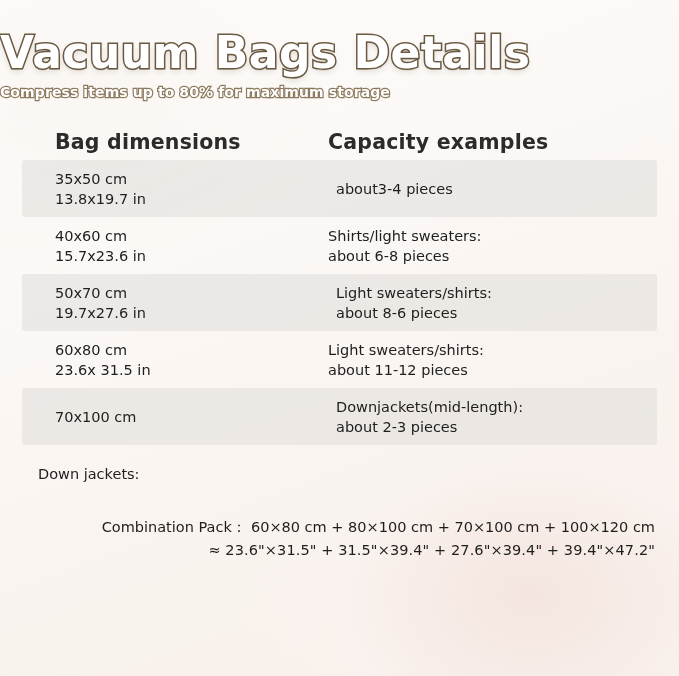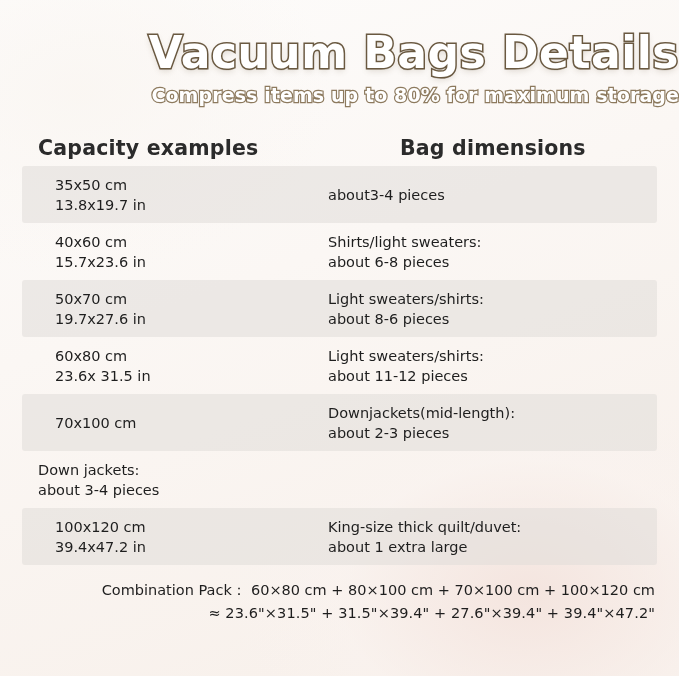--- a/index.html
+++ b/index.html
@@ -21,39 +21,39 @@
       radial-gradient(ellipse 420px 300px at 78% 88%, rgba(244,228,222,0.95) 0%, rgba(250,243,240,0.45) 45%, rgba(255,255,255,0) 72%),
       radial-gradient(ellipse 360px 260px at 12% 14%, rgba(250,246,242,0.9) 0%, rgba(255,255,255,0) 70%),
       linear-gradient(160deg, #fdfcfb 0%, #fbf7f4 40%, #f7efe9 100%);
     box-sizing: border-box;
     overflow: hidden;
   }
 
   
   .header {
     padding-top: 30px;
-    text-align: right;
+    text-align: left;
   }
   .title {
     font-family: "DejaVu Sans", sans-serif;
     font-size: 44px;
     font-weight: 700;
     letter-spacing: 0.5px;
     color: #ffffff;
     -webkit-text-stroke: 3px #6b5a42;
     paint-order: stroke fill;
     text-shadow:
       0 2px 0 rgba(107,90,66,0.18),
       0 3px 6px rgba(107,90,66,0.20);
     margin: 0;
     line-height: 1.05;
   }
   .subtitle {
     margin: 8px 0 0 0;
-    font-size: 19px;
+    font-size: 14px;
     font-weight: 700;
     color: #ffffff;
     -webkit-text-stroke: 2.4px #8d7a5e;
     paint-order: stroke fill;
     letter-spacing: 0.1px;
   }
 
   
   .table-wrap {
     margin: 30px 22px 0 22px;
@@ -87,20 +87,21 @@
   .row {
     display: flex;
     align-items: center;
     min-height: 57px;
     padding: 6px 0;
     box-sizing: border-box;
   }
   .row.shaded {
     background: rgba(224,221,217,0.55);
     border-radius: 3px;
+    gap: 8px;
   }
   .cell {
     font-size: 14.5px;
     color: #1e1e1e;
     line-height: 1.38;
   }
   .cell.dim {
     width: 290px;
     padding-left: 33px;
     box-sizing: border-box;
@@ -133,22 +134,22 @@
 <div class="page">
 
   <div class="header">
     <h1 class="title">Vacuum Bags Details</h1>
     <p class="subtitle">Compress items up to 80% for maximum storage</p>
   </div>
 
   <div class="table-wrap">
 
     <div class="thead">
+      <div class="th col-dim">Bag dimensions</div>
       <div class="th col-cap">Capacity examples</div>
-      <div class="th col-dim">Bag dimensions</div>
     </div>
 
     <div class="row shaded">
       <div class="cell dim">
         <span class="line2">35x50 cm</span>
         <span class="line2">13.8x19.7 in</span>
       </div>
       <div class="cell cap">
         <span class="line2">about3-4 pieces</span>
       </div>
@@ -193,34 +194,23 @@
       </div>
       <div class="cell cap">
         <span class="line2">Downjackets(mid-length):</span>
         <span class="line2">about 2-3 pieces</span>
       </div>
     </div>
 
     <div class="row">
       <div class="cell cap">
         <span class="line2">Down jackets:</span>
-        <span class="line2">about 3-4 pieces</span>
-      </div>
-    </div>
-
-    <div class="row shaded">
-      <div class="cell dim">
-        <span class="line2">100x120 cm</span>
-        <span class="line2">39.4x47.2 in</span>
-      </div>
-      <div class="cell cap">
-        <span class="line2">King-size thick quilt/duvet:</span>
-        <span class="line2">about 1 extra large</span>
-      </div>
-    </div>
+      </div>
+    </div>
+
 
   </div>
 
   <div class="footer">
     <div class="footer-line">Combination Pack： 60×80 cm + 80×100 cm + 70×100 cm + 100×120 cm</div>
     <div class="footer-line second">≈ 23.6"×31.5" + 31.5"×39.4" + 27.6"×39.4" + 39.4"×47.2"</div>
   </div>
 
 </div>
 

